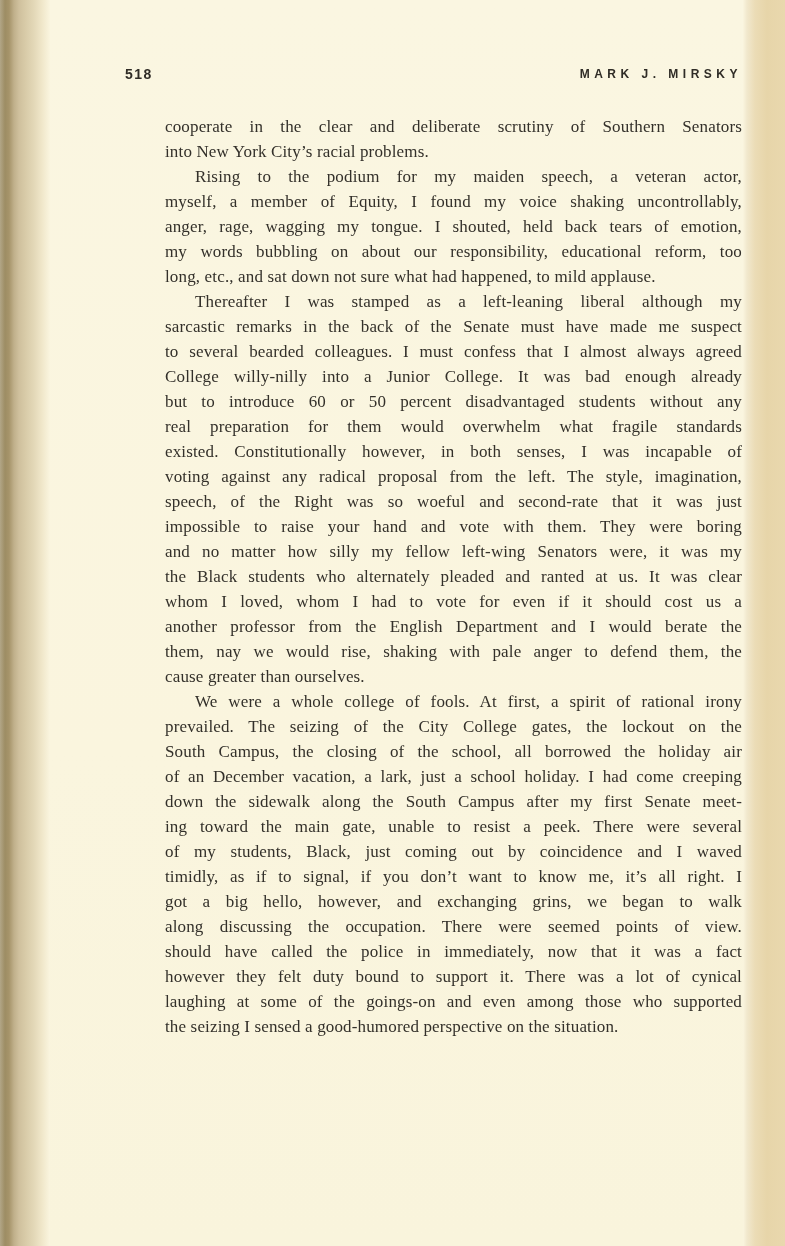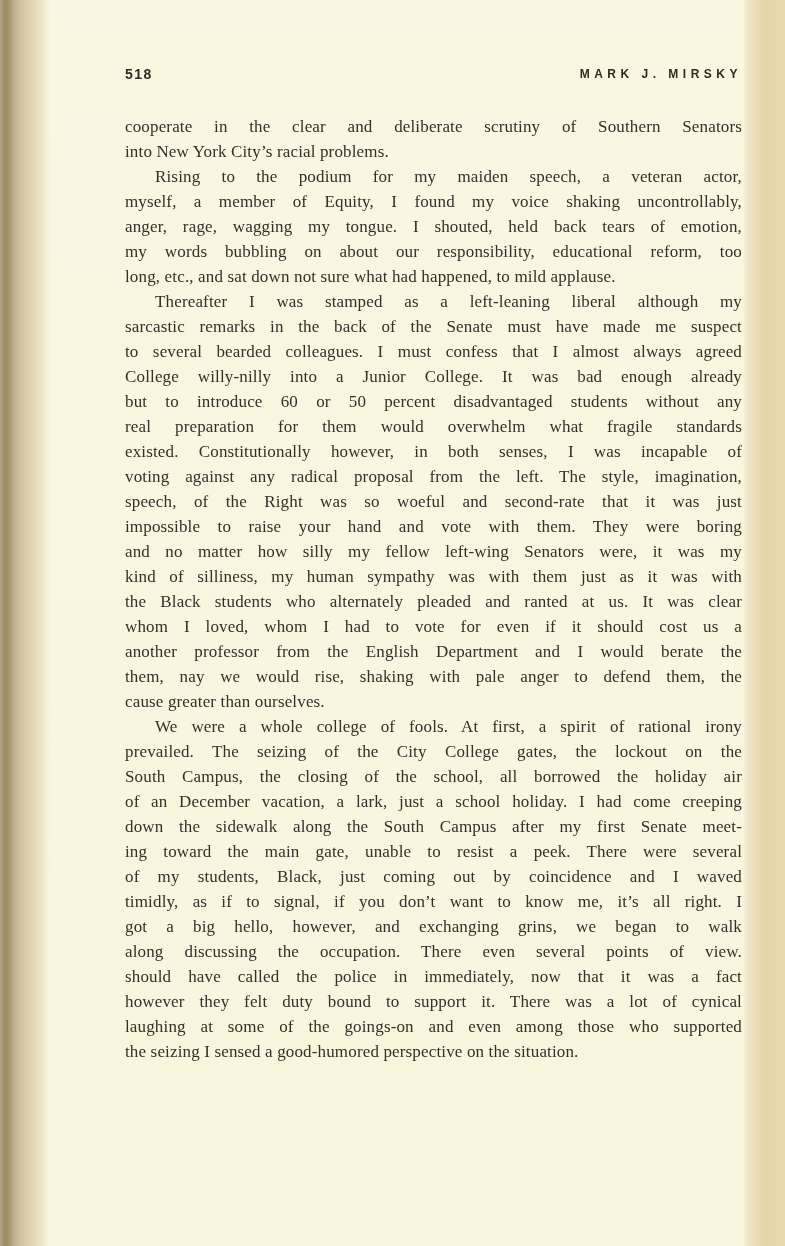--- a/index.html
+++ b/index.html
@@ -33,21 +33,21 @@
   }
   .pagenum { font-size: 14px; letter-spacing: 1.5px; }
   .author  { font-size: 12px; letter-spacing: 4.5px; }
   .bodytext {
     margin-top: 32px;
     font-family: "Liberation Serif", serif;
     font-size: 17px;
     letter-spacing: 0.15px;
     color: #33302a;
   }
-  .line { height: 25px; line-height: 25px; }
+  .line { height: 25px; line-height: 25px; margin-left: 40px; }
   
   .line.fill { text-align: justify; text-align-last: justify; }
   .line.indent { text-indent: 30px; }
 </style>
 </head>
 <body>
 
 <div class="scan">
   <div class="binding"></div>
   <div class="right-edge"></div>
@@ -70,35 +70,34 @@
         <div class="line fill">sarcastic remarks in the back of the Senate must have made me suspect</div>
         <div class="line fill">to several bearded colleagues. I must confess that I almost always agreed</div>
         <div class="line fill">College willy-nilly into a Junior College. It was bad enough already</div>
         <div class="line fill">but to introduce 60 or 50 percent disadvantaged students without any</div>
         <div class="line fill">real preparation for them would overwhelm what fragile standards</div>
         <div class="line fill">existed. Constitutionally however, in both senses, I was incapable of</div>
         <div class="line fill">voting against any radical proposal from the left. The style, imagination,</div>
         <div class="line fill">speech, of the Right was so woeful and second-rate that it was just</div>
         <div class="line fill">impossible to raise your hand and vote with them. They were boring</div>
         <div class="line fill">and no matter how silly my fellow left-wing Senators were, it was my</div>
-        <div class="line fill">kind of silliness, my human sympathy was with them just as it was with</div>
         <div class="line fill">the Black students who alternately pleaded and ranted at us. It was clear</div>
         <div class="line fill">whom I loved, whom I had to vote for even if it should cost us a</div>
         <div class="line fill">another professor from the English Department and I would berate the</div>
         <div class="line fill">them, nay we would rise, shaking with pale anger to defend them, the</div>
         <div class="line">cause greater than ourselves.</div>
         <div class="line fill indent">We were a whole college of fools. At first, a spirit of rational irony</div>
         <div class="line fill">prevailed. The seizing of the City College gates, the lockout on the</div>
         <div class="line fill">South Campus, the closing of the school, all borrowed the holiday air</div>
         <div class="line fill">of an December vacation, a lark, just a school holiday. I had come creeping</div>
         <div class="line fill">down the sidewalk along the South Campus after my first Senate meet-</div>
         <div class="line fill">ing toward the main gate, unable to resist a peek. There were several</div>
         <div class="line fill">of my students, Black, just coming out by coincidence and I waved</div>
         <div class="line fill">timidly, as if to signal, if you don’t want to know me, it’s all right. I</div>
         <div class="line fill">got a big hello, however, and exchanging grins, we began to walk</div>
-        <div class="line fill">along discussing the occupation. There even several points of view.</div>
+        <div class="line fill">along discussing the occupation. There were seemed points of view.</div>
         <div class="line fill">should have called the police in immediately, now that it was a fact</div>
         <div class="line fill">however they felt duty bound to support it. There was a lot of cynical</div>
         <div class="line fill">laughing at some of the goings-on and even among those who supported</div>
         <div class="line">the seizing I sensed a good-humored perspective on the situation.</div>
       </div>
   </div>
 </div>
 
 </body></html>

